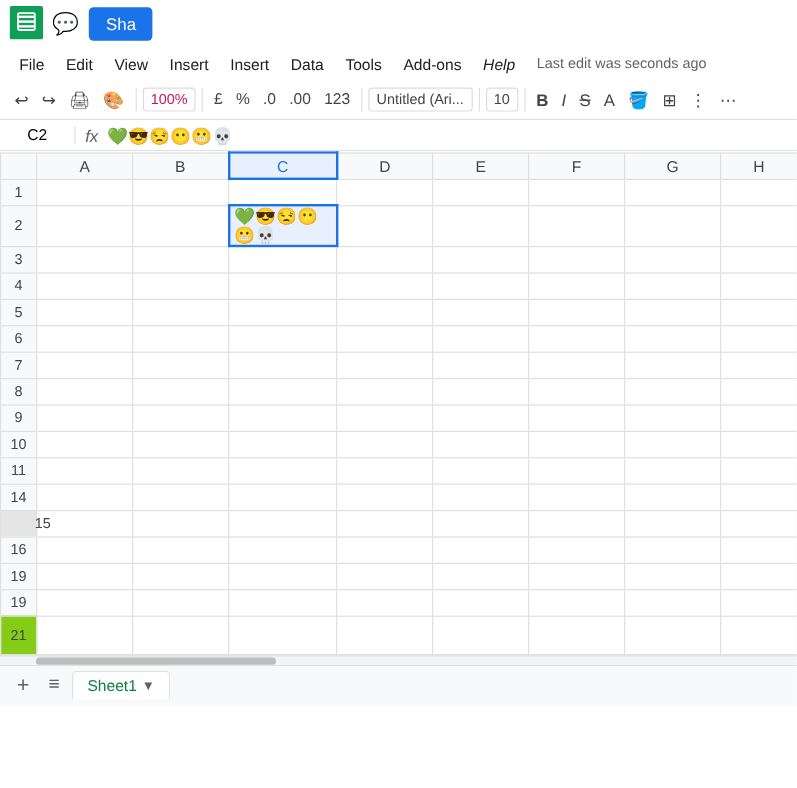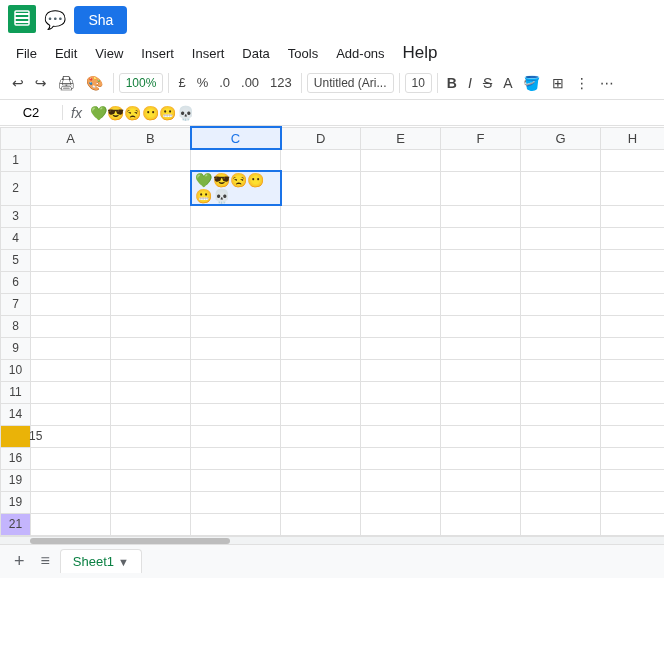--- a/index.html
+++ b/index.html
@@ -27,30 +27,31 @@
 
 <div style="display:flex; align-items:center; padding:0 8px; height:26px; background:#fff; gap:2px;">
   <span style="padding:2px 8px; font-size:13px; color:#202124; cursor:pointer; border-radius:4px;">File</span>
   <span style="padding:2px 8px; font-size:13px; color:#202124; cursor:pointer; border-radius:4px;">Edit</span>
   <span style="padding:2px 8px; font-size:13px; color:#202124; cursor:pointer; border-radius:4px;">View</span>
   <span style="padding:2px 8px; font-size:13px; color:#202124; cursor:pointer; border-radius:4px;">Insert</span>
   <span style="padding:2px 8px; font-size:13px; color:#202124; cursor:pointer; border-radius:4px;">Insert</span>
   <span style="padding:2px 8px; font-size:13px; color:#202124; cursor:pointer; border-radius:4px;">Data</span>
   <span style="padding:2px 8px; font-size:13px; color:#202124; cursor:pointer; border-radius:4px;">Tools</span>
   <span style="padding:2px 8px; font-size:13px; color:#202124; cursor:pointer; border-radius:4px;">Add-ons</span>
-  <span style="padding:2px 8px; font-size:17px; color:#202124; cursor:pointer; border-radius:4px;">Help</span>
+  <span style="padding:2px 8px; font-size:13px; color:#202124; cursor:pointer; border-radius:4px;font-style:italic;">Help</span>
+  <span style="margin-left:8px; font-size:12px; color:#5f6368;">Last edit was seconds ago</span>
 </div>
 
 <div style="display:flex; align-items:center; padding:2px 8px; height:34px; background:#fff; border-bottom:1px solid #e0e0e0; gap:3px; overflow:hidden;">
   <button style="background:none;border:none;cursor:pointer;color:#444;font-size:14px;padding:2px 4px;">↩</button>
   <button style="background:none;border:none;cursor:pointer;color:#444;font-size:14px;padding:2px 4px;">↪</button>
   <button style="background:none;border:none;cursor:pointer;color:#444;font-size:14px;padding:2px 4px;">🖨</button>
   <button style="background:none;border:none;cursor:pointer;color:#444;font-size:14px;padding:2px 4px;">🎨</button>
   <div style="width:1px;height:20px;background:#e0e0e0;margin:0 2px;"></div>
-  <button style="background:none;border:1px solid #ddd;border-radius:3px;cursor:pointer;font-size:12px;padding:2px 6px;color:#15803d;">100%</button>
+  <button style="background:none;border:1px solid #ddd;border-radius:3px;cursor:pointer;font-size:12px;padding:2px 6px;color:#be185d;">100%</button>
   <div style="width:1px;height:20px;background:#e0e0e0;margin:0 2px;"></div>
   <button style="background:none;border:none;cursor:pointer;font-size:13px;color:#444;padding:2px 4px;">£</button>
   <button style="background:none;border:none;cursor:pointer;font-size:13px;color:#444;padding:2px 4px;">%</button>
   <button style="background:none;border:none;cursor:pointer;font-size:13px;color:#444;padding:2px 4px;">.0</button>
   <button style="background:none;border:none;cursor:pointer;font-size:13px;color:#444;padding:2px 4px;">.00</button>
   <button style="background:none;border:none;cursor:pointer;font-size:13px;color:#444;padding:2px 4px;">123</button>
   <div style="width:1px;height:20px;background:#e0e0e0;margin:0 2px;"></div>
   <button style="background:none;border:1px solid #ddd;border-radius:3px;cursor:pointer;font-size:12px;padding:2px 6px;color:#444;">Untitled (Ari...</button>
   <div style="width:1px;height:20px;background:#e0e0e0;margin:0 2px;"></div>
   <button style="background:none;border:1px solid #ddd;border-radius:3px;cursor:pointer;font-size:12px;padding:2px 6px;color:#444;">10</button>
@@ -224,21 +225,21 @@
           <td style="border: 1px solid rgb(224, 224, 224); height: 22px; padding: 0px 4px; vertical-align: middle; font-size: 13px;"></td>
           <td style="border: 1px solid rgb(224, 224, 224); height: 22px; padding: 0px 4px; vertical-align: middle; font-size: 13px;"></td>
           <td style="border: 1px solid rgb(224, 224, 224); height: 22px; padding: 0px 4px; vertical-align: middle; font-size: 13px;"></td>
           <td style="border: 1px solid rgb(224, 224, 224); height: 22px; padding: 0px 4px; vertical-align: middle; font-size: 13px;"></td>
           <td style="border: 1px solid rgb(224, 224, 224); height: 22px; padding: 0px 4px; vertical-align: middle; font-size: 13px;"></td>
           <td style="border: 1px solid rgb(224, 224, 224); height: 22px; padding: 0px 4px; vertical-align: middle; font-size: 13px;"></td>
           <td style="border: 1px solid rgb(224, 224, 224); height: 22px; padding: 0px 4px; vertical-align: middle; font-size: 13px;"></td>
           <td style="border: 1px solid rgb(224, 224, 224); height: 22px; padding: 0px 4px; vertical-align: middle; font-size: 13px;"></td>
         </tr>
         <tr>
-          <td style="background: #eab308; border: 1px solid rgb(224, 224, 224); height: 22px; text-align: right; font-size: 12px; color: rgb(68, 68, 68); width: 30px; padding-left: 28px;">15</td>
+          <td style="background: #e5e5e5; border: 1px solid rgb(224, 224, 224); height: 22px; text-align: right; font-size: 12px; color: rgb(68, 68, 68); width: 30px; padding-left: 28px;">15</td>
           <td style="border: 1px solid rgb(224, 224, 224); height: 22px; padding: 0px 4px; vertical-align: middle; font-size: 13px;"></td>
           <td style="border: 1px solid rgb(224, 224, 224); height: 22px; padding: 0px 4px; vertical-align: middle; font-size: 13px;"></td>
           <td style="border: 1px solid rgb(224, 224, 224); height: 22px; padding: 0px 4px; vertical-align: middle; font-size: 13px;"></td>
           <td style="border: 1px solid rgb(224, 224, 224); height: 22px; padding: 0px 4px; vertical-align: middle; font-size: 13px;"></td>
           <td style="border: 1px solid rgb(224, 224, 224); height: 22px; padding: 0px 4px; vertical-align: middle; font-size: 13px;"></td>
           <td style="border: 1px solid rgb(224, 224, 224); height: 22px; padding: 0px 4px; vertical-align: middle; font-size: 13px;"></td>
           <td style="border: 1px solid rgb(224, 224, 224); height: 22px; padding: 0px 4px; vertical-align: middle; font-size: 13px;"></td>
           <td style="border: 1px solid rgb(224, 224, 224); height: 22px; padding: 0px 4px; vertical-align: middle; font-size: 13px;"></td>
         </tr>
         <tr>
@@ -268,21 +269,21 @@
           <td style="border: 1px solid rgb(224, 224, 224); height: 22px; padding: 0px 4px; vertical-align: middle; font-size: 13px;"></td>
           <td style="border: 1px solid rgb(224, 224, 224); height: 22px; padding: 0px 4px; vertical-align: middle; font-size: 13px;"></td>
           <td style="border: 1px solid rgb(224, 224, 224); height: 22px; padding: 0px 4px; vertical-align: middle; font-size: 13px;"></td>
           <td style="border: 1px solid rgb(224, 224, 224); height: 22px; padding: 0px 4px; vertical-align: middle; font-size: 13px;"></td>
           <td style="border: 1px solid rgb(224, 224, 224); height: 22px; padding: 0px 4px; vertical-align: middle; font-size: 13px;"></td>
           <td style="border: 1px solid rgb(224, 224, 224); height: 22px; padding: 0px 4px; vertical-align: middle; font-size: 13px;"></td>
           <td style="border: 1px solid rgb(224, 224, 224); height: 22px; padding: 0px 4px; vertical-align: middle; font-size: 13px;"></td>
           <td style="border: 1px solid rgb(224, 224, 224); height: 22px; padding: 0px 4px; vertical-align: middle; font-size: 13px;"></td>
         </tr>
         <tr>
-          <td style="background: #c4b5fd; border: 1px solid rgb(224, 224, 224); height: 22px; text-align: center; font-size: 12px; color: rgb(68, 68, 68); width: 30px;">21</td>
+          <td style="background: #84cc16; border: 1px solid rgb(224, 224, 224); height: 32px; text-align: center; font-size: 12px; color: rgb(68, 68, 68); width: 30px;">21</td>
           <td style="border: 1px solid rgb(224, 224, 224); height: 22px; padding: 0px 4px; vertical-align: middle; font-size: 13px;"></td>
           <td style="border: 1px solid rgb(224, 224, 224); height: 22px; padding: 0px 4px; vertical-align: middle; font-size: 13px;"></td>
           <td style="border: 1px solid rgb(224, 224, 224); height: 22px; padding: 0px 4px; vertical-align: middle; font-size: 13px;"></td>
           <td style="border: 1px solid rgb(224, 224, 224); height: 22px; padding: 0px 4px; vertical-align: middle; font-size: 13px;"></td>
           <td style="border: 1px solid rgb(224, 224, 224); height: 22px; padding: 0px 4px; vertical-align: middle; font-size: 13px;"></td>
           <td style="border: 1px solid rgb(224, 224, 224); height: 22px; padding: 0px 4px; vertical-align: middle; font-size: 13px;"></td>
           <td style="border: 1px solid rgb(224, 224, 224); height: 22px; padding: 0px 4px; vertical-align: middle; font-size: 13px;"></td>
           <td style="border: 1px solid rgb(224, 224, 224); height: 22px; padding: 0px 4px; vertical-align: middle; font-size: 13px;"></td>
         </tr>
       </tbody>

